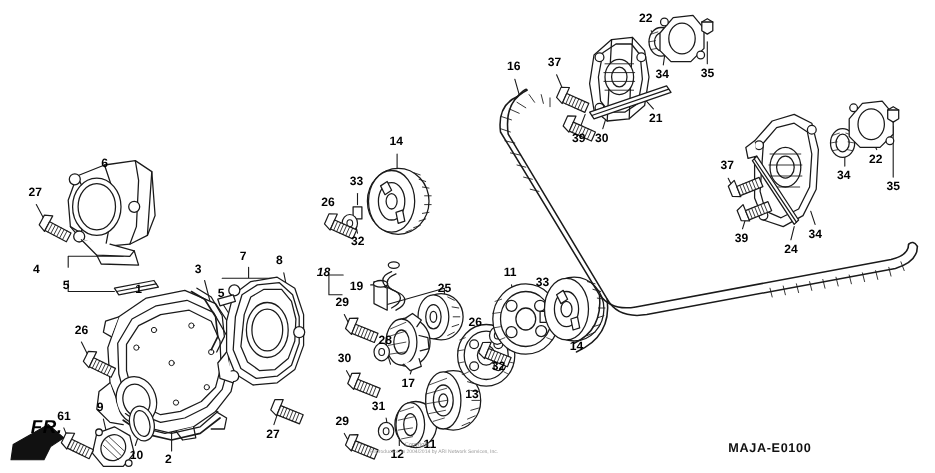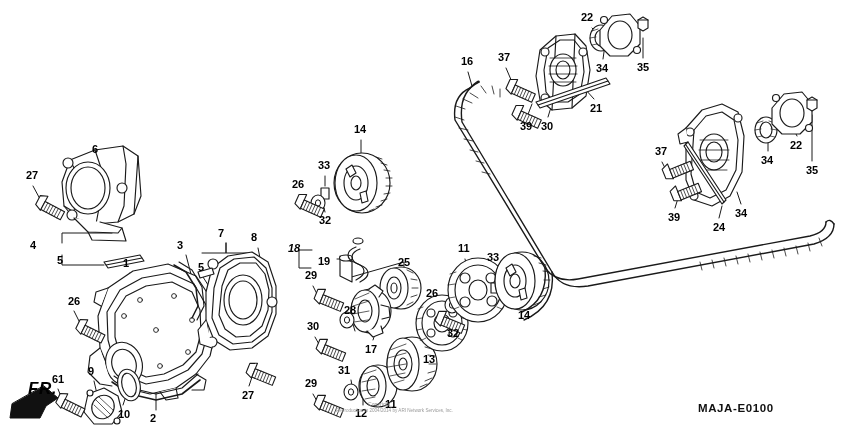--- a/index.html
+++ b/index.html
@@ -562,15 +562,15 @@
 <div class="cal s16" style="left:655px;top:146px;">37</div>
 <div class="cal s16" style="left:68px;top:296px;">26</div>
 <div class="cal s16" style="left:520px;top:121px;">39</div>
 <div class="cal s16" style="left:668px;top:212px;">39</div>
 
 <div class="frlabel" style="left:28px;top:379px;">FR.</div>
 
 <div class="copy" style="left:368px;top:401px;">Copyright</div>
 <div class="copy2" style="left:336px;top:408px;">Reproduction in 2004/2014 by ARI Network Services, Inc.</div>
 
-<div class="diagid" style="left:672px;top:402px;padding-left:26px;">MAJA-E0100</div>
+<div class="diagid" style="left:636px;top:402px;padding-left:26px;">MAJA-E0100</div>
 
 </div>
 
 </body></html>

